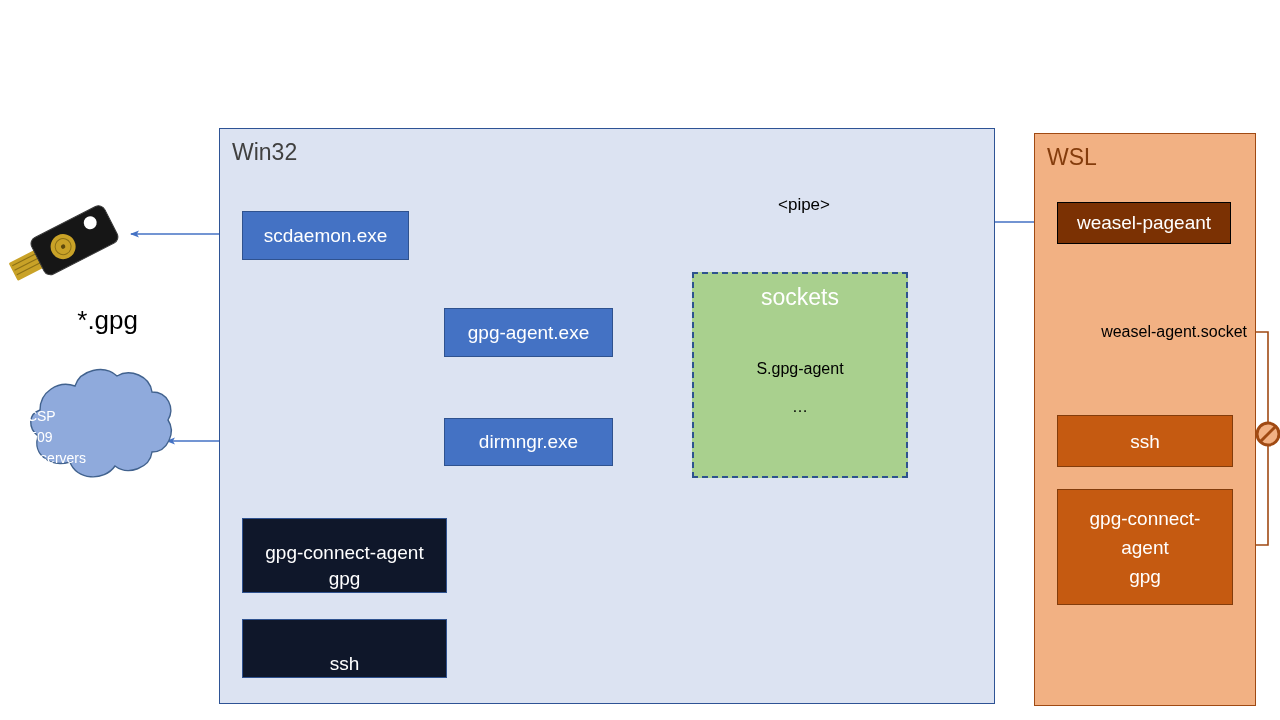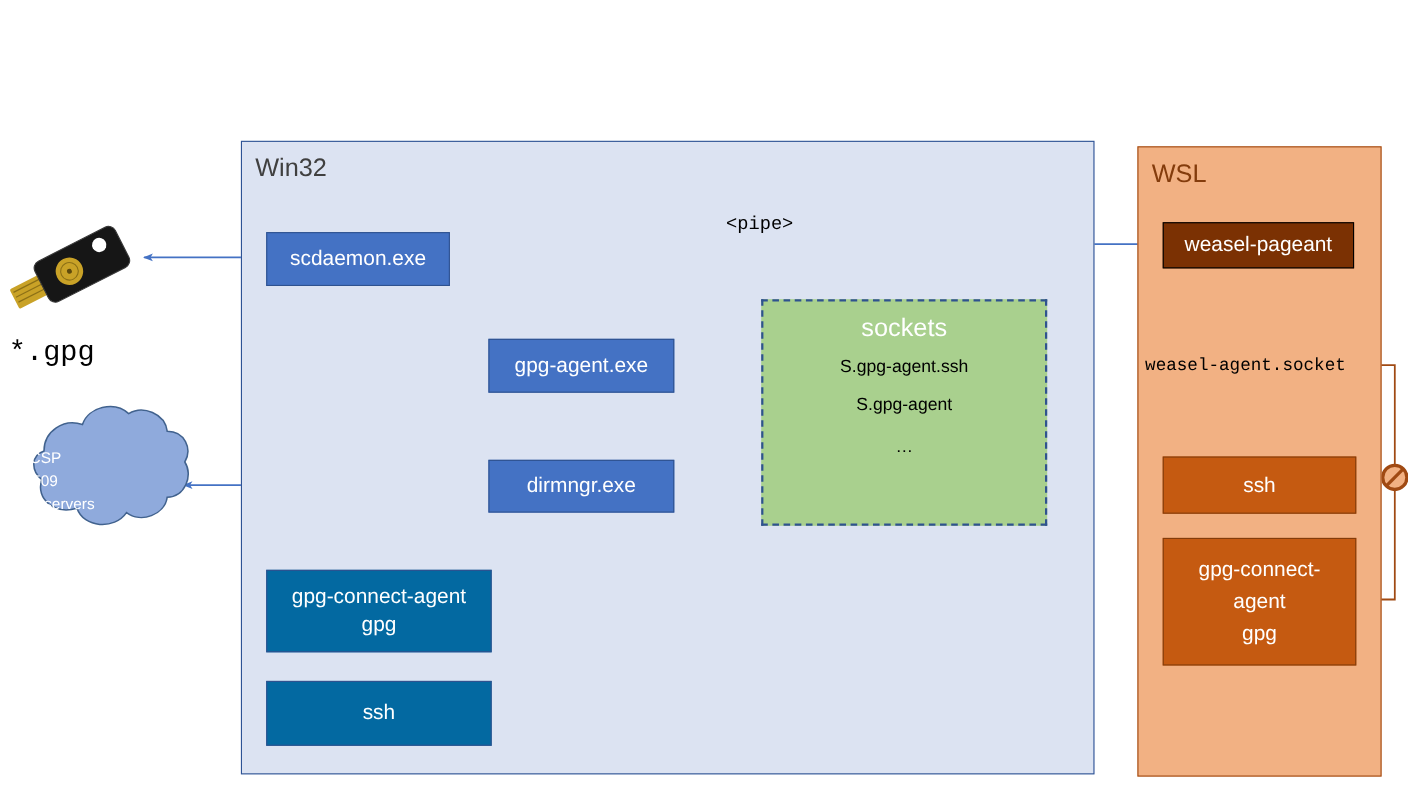--- a/index.html
+++ b/index.html
@@ -52,40 +52,41 @@
     text-align: center;
     color: #ffffff;
     box-sizing: border-box;
   }
   .box-blue {
     background: #4472C4;
     border: 1px solid #2F528F;
     font-size: 19px;
   }
   .box-cyan {
-    background: #0369a1;
+    background: #0f172a;
     border: 1px solid #2F528F;
     font-size: 19px;
     line-height: 26px;
+    align-items: flex-end;
   }
   .box-darkbrown {
     background: #7B3103;
     border: 1px solid #000000;
     font-size: 19px;
   }
   .box-orange {
     background: #C55A11;
     border: 1px solid #833C0B;
     font-size: 19px;
     line-height: 29px;
   }
 
   
   .sockets-box {
-    left: 692px; top: 272px; width: 260px; height: 206px;
+    left: 692px; top: 272px; width: 216px; height: 206px;
     background: #A9D08E;
     border: 2px dashed #2F528F;
   }
   .sockets-title {
     position: absolute;
     left: 0; right: 0; top: 10px;
     text-align: center;
     color: #ffffff;
     font-size: 23px;
   }
@@ -94,22 +95,21 @@
     left: 0; right: 0;
     text-align: center;
     color: #000000;
     font-size: 16px;
   }
 
   
   .text-label {
     color: #000000;
     font-size: 16px;
-    text-align: left;
-    font-family: Liberation Mono, monospace;
+    text-align: right;
   }
   .pipe-label { font-size: 17px; }
   .gpg-label { font-size: 26px; }
 
   
   .cloud-text {
     position: absolute;
     left: 16px; top: 406px; width: 124px;
     text-align: left;
     color: #ffffff;
@@ -222,21 +222,20 @@
   <span>gpg-connect-agent
 gpg</span>
 </div>
 
 <div class="abs box box-cyan" style="left:242px; top:619px; width:205px; height:59px;">
   <span>ssh</span>
 </div>
 
 <div class="abs sockets-box">
   <div class="sockets-title">sockets</div>
-  <div class="socket-label" style="top:51px;">S.gpg-agent.ssh</div>
   <div class="socket-label" style="top:86px;">S.gpg-agent</div>
   <div class="socket-label" style="top:124px;">…</div>
 </div>
 
 <div class="abs box box-darkbrown" style="left:1057px; top:202px; width:174px; height:42px;">
   <span>weasel-pageant</span>
 </div>
 
 <div class="abs text-label" style="left:1041px; top:323px; width:206px;">weasel-agent.socket</div>
 

